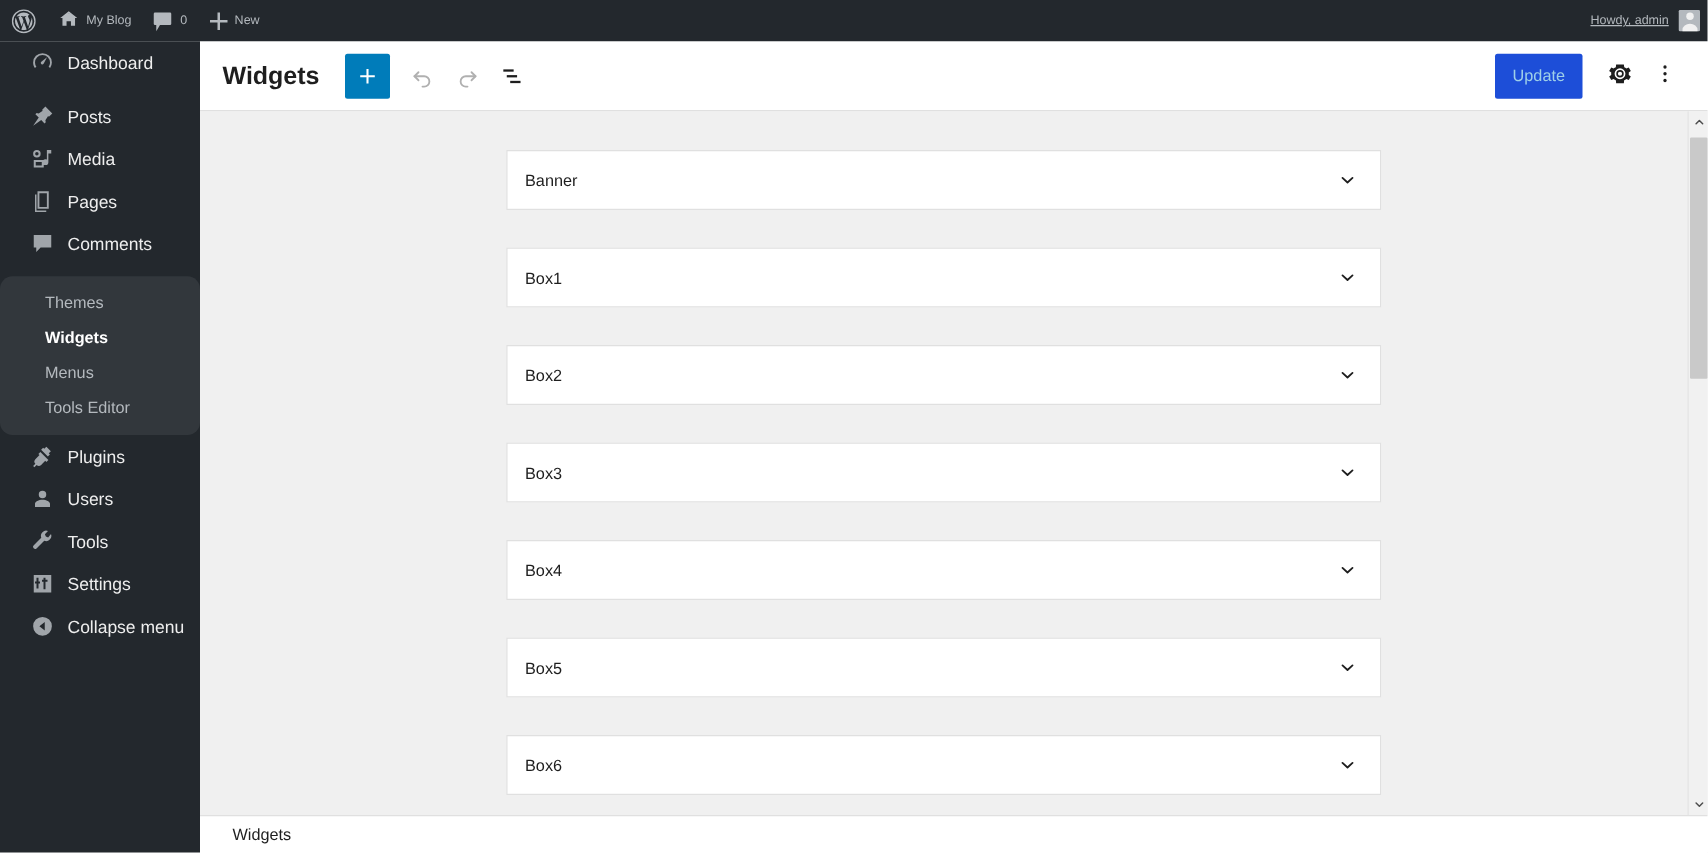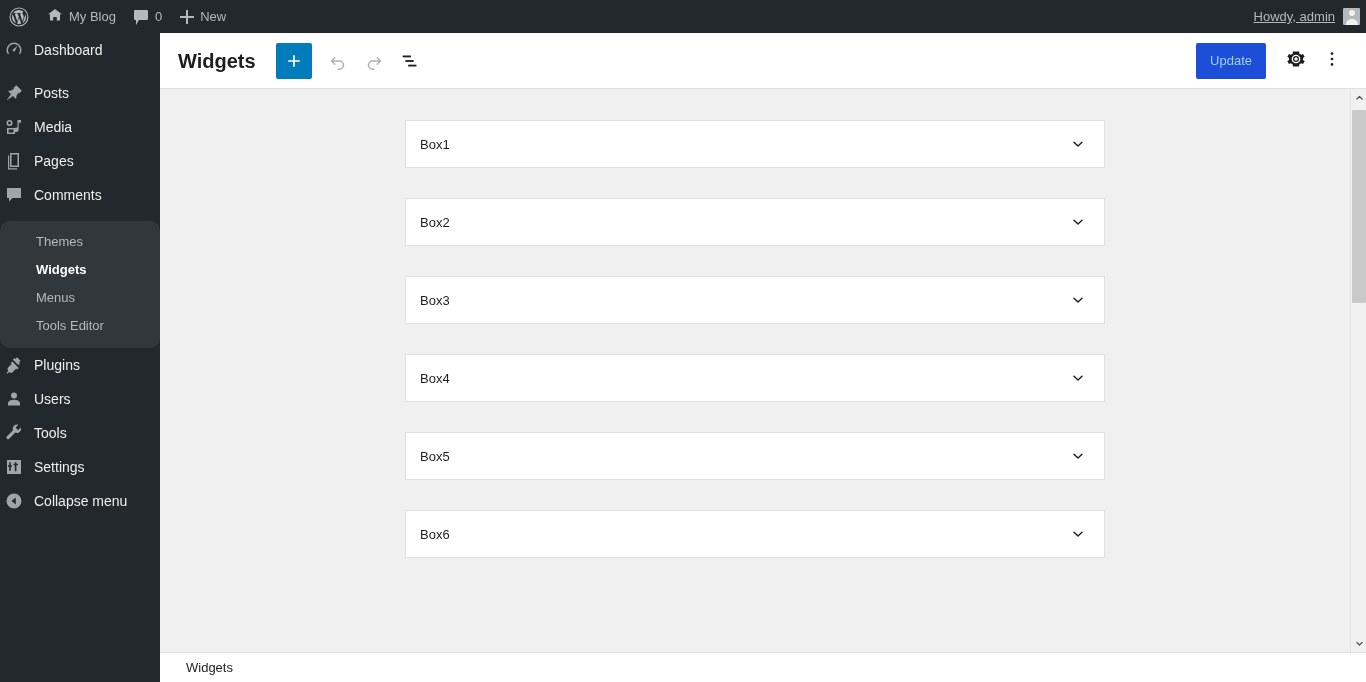--- a/index.html
+++ b/index.html
@@ -11,21 +11,21 @@
     -webkit-font-smoothing: antialiased;
   }
 
   
   #adminbar {
     position: absolute; top: 0; left: 0;
     width: 1366px; height: 33px;
     background: #23282d;
     color: #b4b9be;
     display: flex; align-items: center;
-    font-size: 13px;
+    font-size: 10px;
     z-index: 60;
   }
   .ab-item {
     display: flex; align-items: center; gap: 6px;
     height: 33px; padding: 0 9px;
     color: #b4b9be; cursor: pointer; white-space: nowrap;
   }
   .ab-spacer { flex: 1 1 auto; }
   .ab-right { display: flex; align-items: center; height: 33px; padding-right: 6px; text-decoration: underline; }
   .wp-logo-ab {
@@ -71,21 +71,21 @@
   #adminmenu {
     position: absolute; top: 33px; left: 0;
     width: 160px; height: 649px;
     background: #23282d;
     z-index: 50;
     font-size: 14px;
   }
   .menu-item {
     position: relative;
     display: flex; align-items: center;
-    height: 34px; padding-left: 4px;
+    height: 34px; padding-left: 24px;
     color: #eee; cursor: pointer;
   }
   .menu-item .mi-icon {
     width: 20px; height: 20px; margin-right: 10px;
     flex: 0 0 20px; display: flex; align-items: center; justify-content: center;
     color: #a0a5aa;
   }
   .menu-item .mi-icon svg { display: block; fill: currentColor; }
   .menu-item.current {
     background: #0073aa; color: #fff; font-weight: bold;
@@ -418,20 +418,28 @@
             <circle cx="12" cy="12" r="1.6"></circle>
             <circle cx="12" cy="18.5" r="1.6"></circle>
         </svg>
       </span>
     </button>
   </div>
 
   <div id="canvas-wrap">
     <div id="canvas">
 
+      <div class="widget-card">
+        <span class="widget-title">Banner</span>
+        <span class="chev">
+          <svg width="16" height="16" viewBox="0 0 24 24" fill="none" stroke="currentColor" stroke-width="2.2" stroke-linecap="round" stroke-linejoin="round">
+              <path d="M6 9.5 12 15l6-5.5"></path>
+            </svg>
+        </span>
+      </div>
 
       <div class="widget-card">
         <span class="widget-title">Box1</span>
         <span class="chev">
           <svg width="16" height="16" viewBox="0 0 24 24" fill="none" stroke="currentColor" stroke-width="2.2" stroke-linecap="round" stroke-linejoin="round">
               <path d="M6 9.5 12 15l6-5.5"></path>
             </svg>
         </span>
       </div>
 

